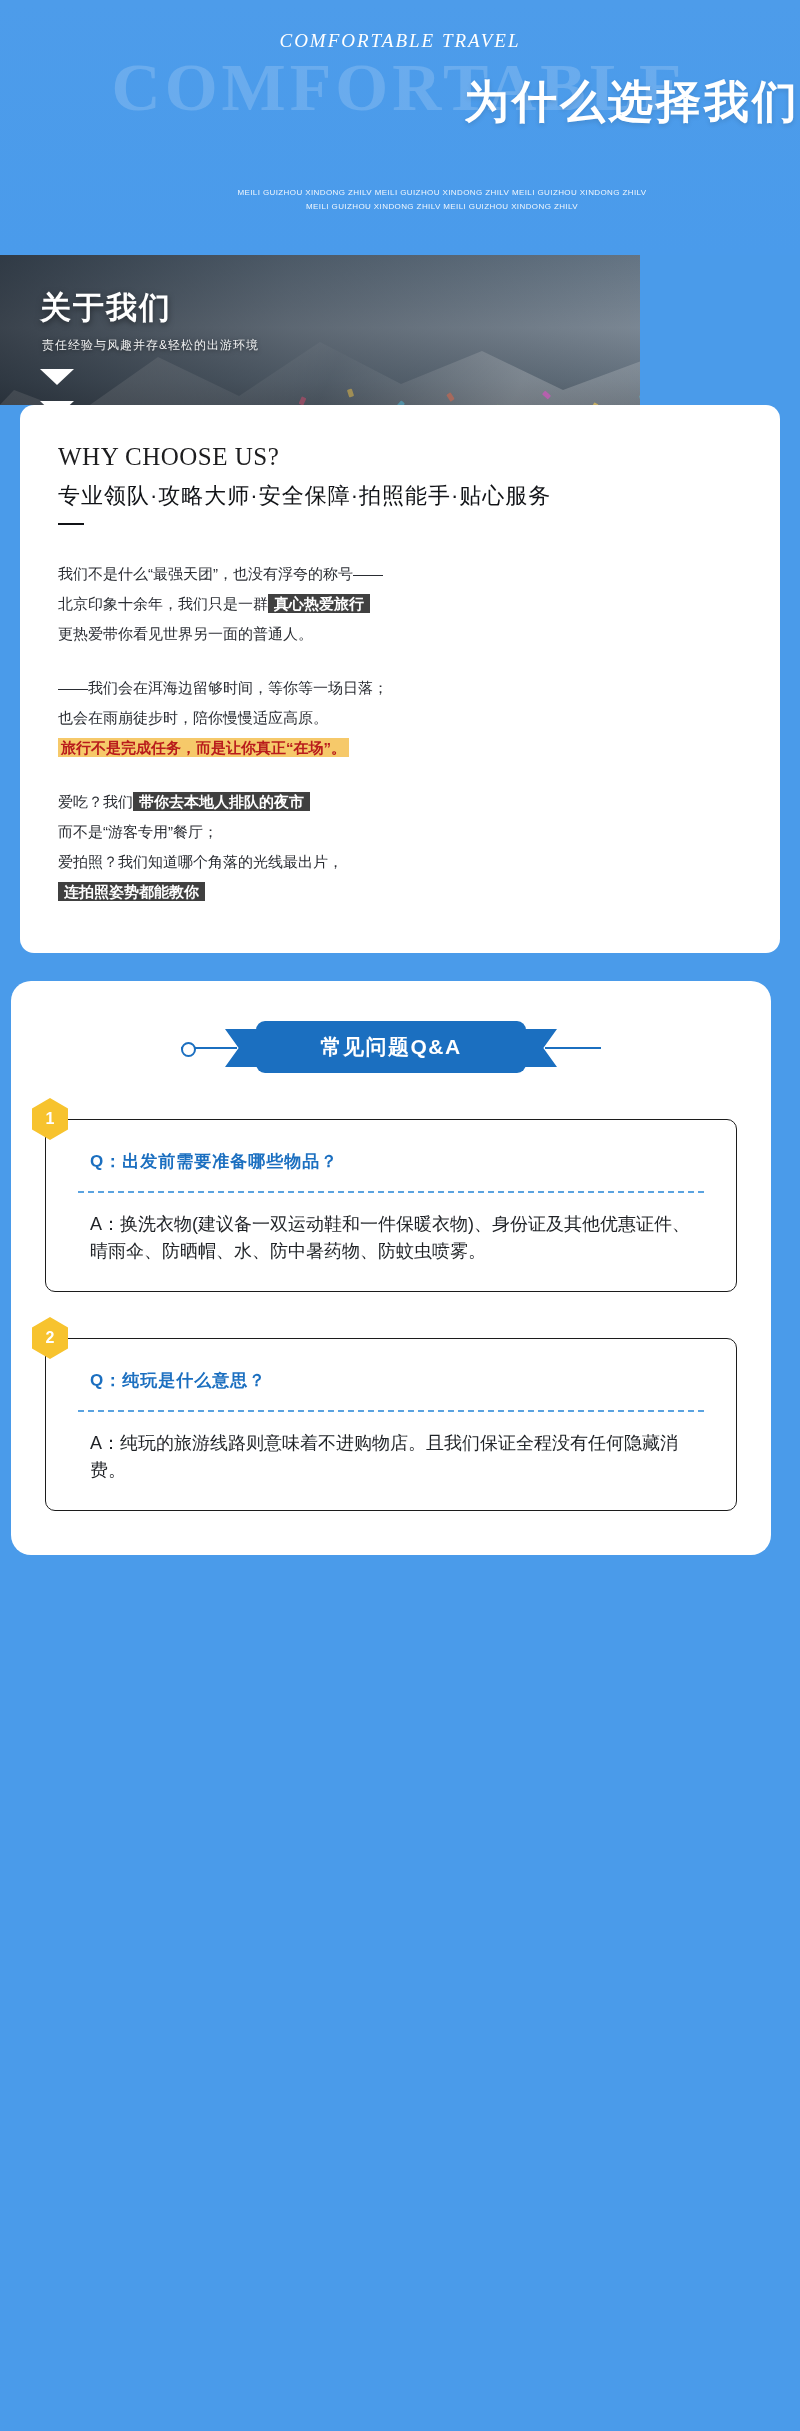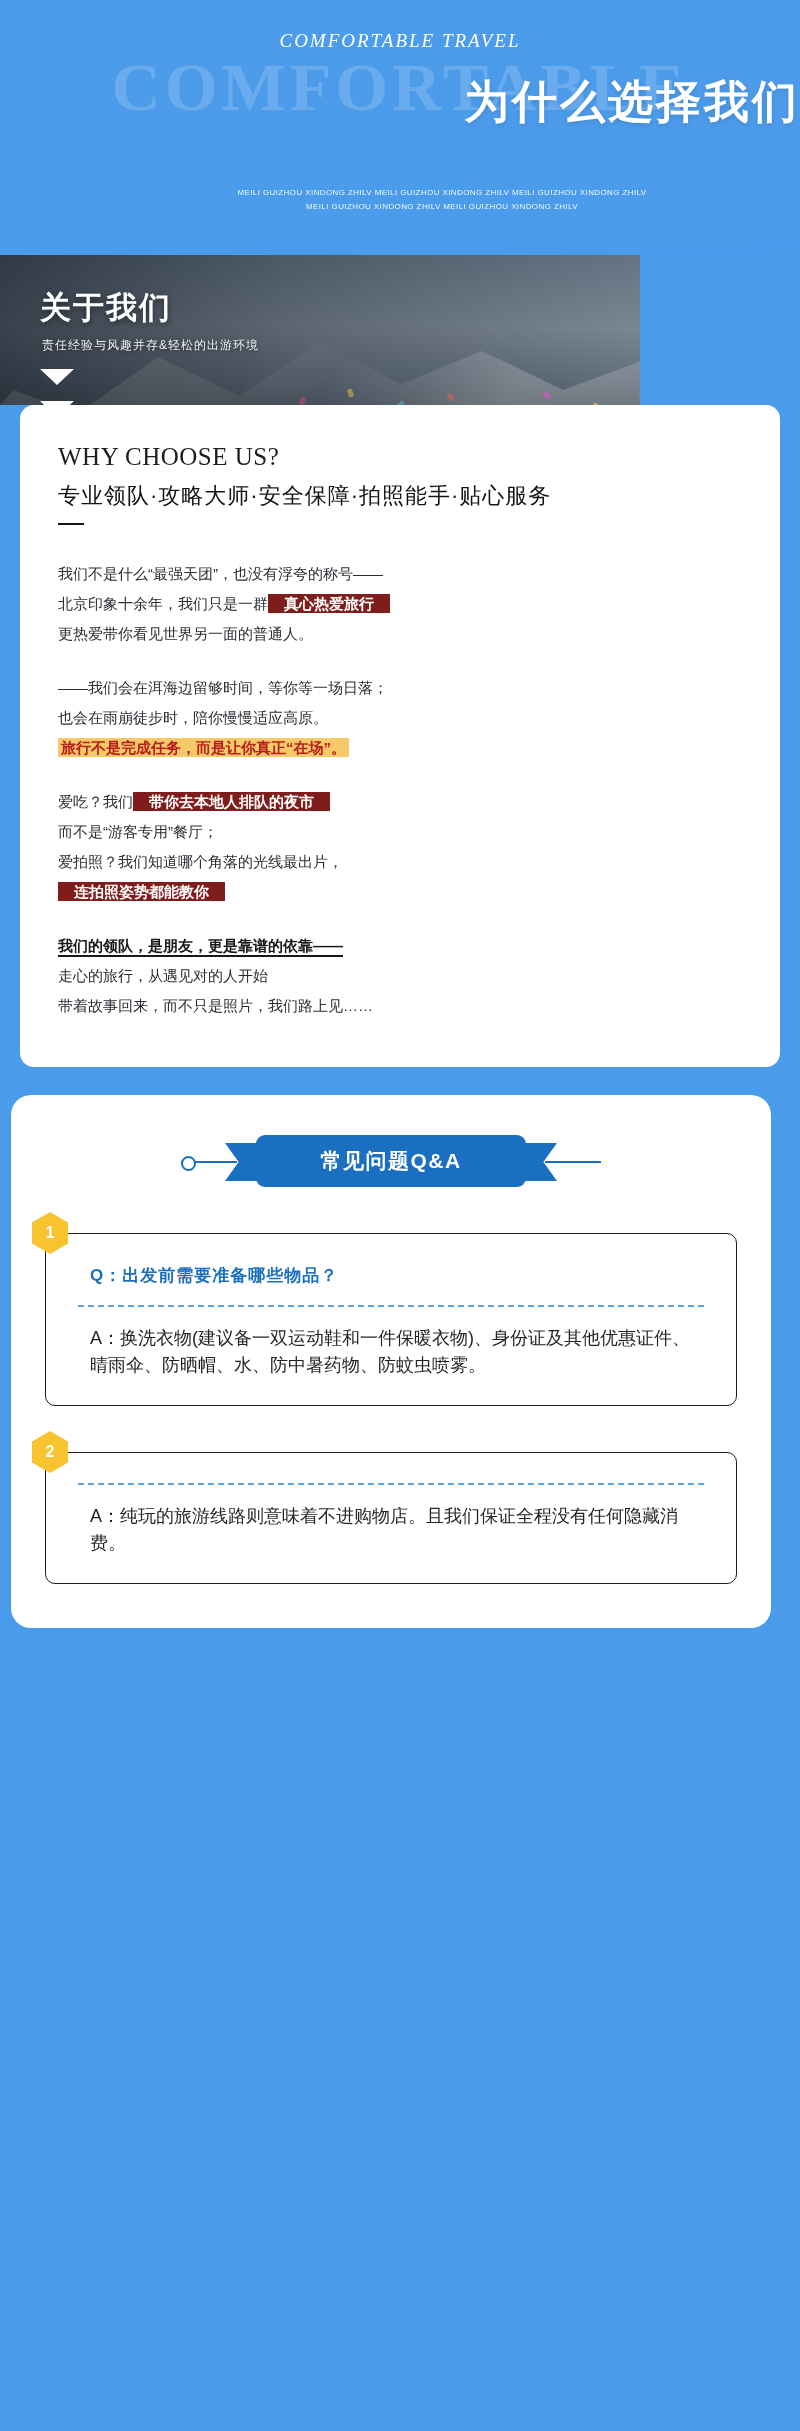--- a/index.html
+++ b/index.html
@@ -217,24 +217,24 @@
   }
   .body-copy {
     margin-top: 34px;
     font-size: 15px;
     line-height: 30px;
     color: #2a2d33;
   }
   .body-copy p { margin: 0 0 24px 0; }
   .body-copy p:last-child { margin-bottom: 0; }
   .hl-blue {
-    background: #7f1d1d;
-    color: #ffffff;
-    font-weight: bold;
-    padding: 1px 16px;
+    background: #404040;
+    color: #ffffff;
+    font-weight: bold;
+    padding: 1px 6px;
   }
   .hl-yellow {
     background: #f6c96a;
     color: #b91c1c;
     font-weight: bold;
     padding: 1px 3px;
   }
   .bold-ul {
     font-weight: bold;
     color: #16181c;
@@ -417,25 +417,20 @@
           <span>——我们会在洱海边留够时间，等你等一场日落；</span><br>
           <span>也会在雨崩徒步时，陪你慢慢适应高原。</span><br>
           <span class="hl-yellow">旅行不是完成任务，而是让你真正“在场”。</span>
         </p>
         <p>
           <span>爱吃？我们</span><span class="hl-blue">带你去本地人排队的夜市</span><br>
           <span>而不是“游客专用”餐厅；</span><br>
           <span>爱拍照？我们知道哪个角落的光线最出片，</span><br>
           <span class="hl-blue">连拍照姿势都能教你</span>
         </p>
-        <p>
-          <span class="bold-ul">我们的领队，是朋友，更是靠谱的依靠——</span><br>
-          <span>走心的旅行，从遇见对的人开始</span><br>
-          <span>带着故事回来，而不只是照片，我们路上见……</span>
-        </p>
       </div>
     </div>
   </div>
 
   <div class="faq-card">
     <div class="ribbon">
       <div class="ribbon-line left"></div>
       <div class="ribbon-line right"></div>
       <div class="ribbon-dot right"></div>
       <div class="ribbon-tail left"></div>
@@ -445,18 +440,19 @@
 
     <div class="faq-item">
       <div class="faq-badge">1</div>
       <div class="faq-q">Q：出发前需要准备哪些物品？</div>
       <div class="faq-div"></div>
       <div class="faq-a">A：换洗衣物(建议备一双运动鞋和一件保暖衣物)、身份证及其他优惠证件、晴雨伞、防晒帽、水、防中暑药物、防蚊虫喷雾。</div>
     </div>
 
     <div class="faq-item">
       <div class="faq-badge">2</div>
+      <div class="faq-q">Q：纯玩是什么意思？</div>
       <div class="faq-div"></div>
       <div class="faq-a">A：纯玩的旅游线路则意味着不进购物店。且我们保证全程没有任何隐藏消费。</div>
     </div>
   </div>
 
 </div>
 
 </body></html>

